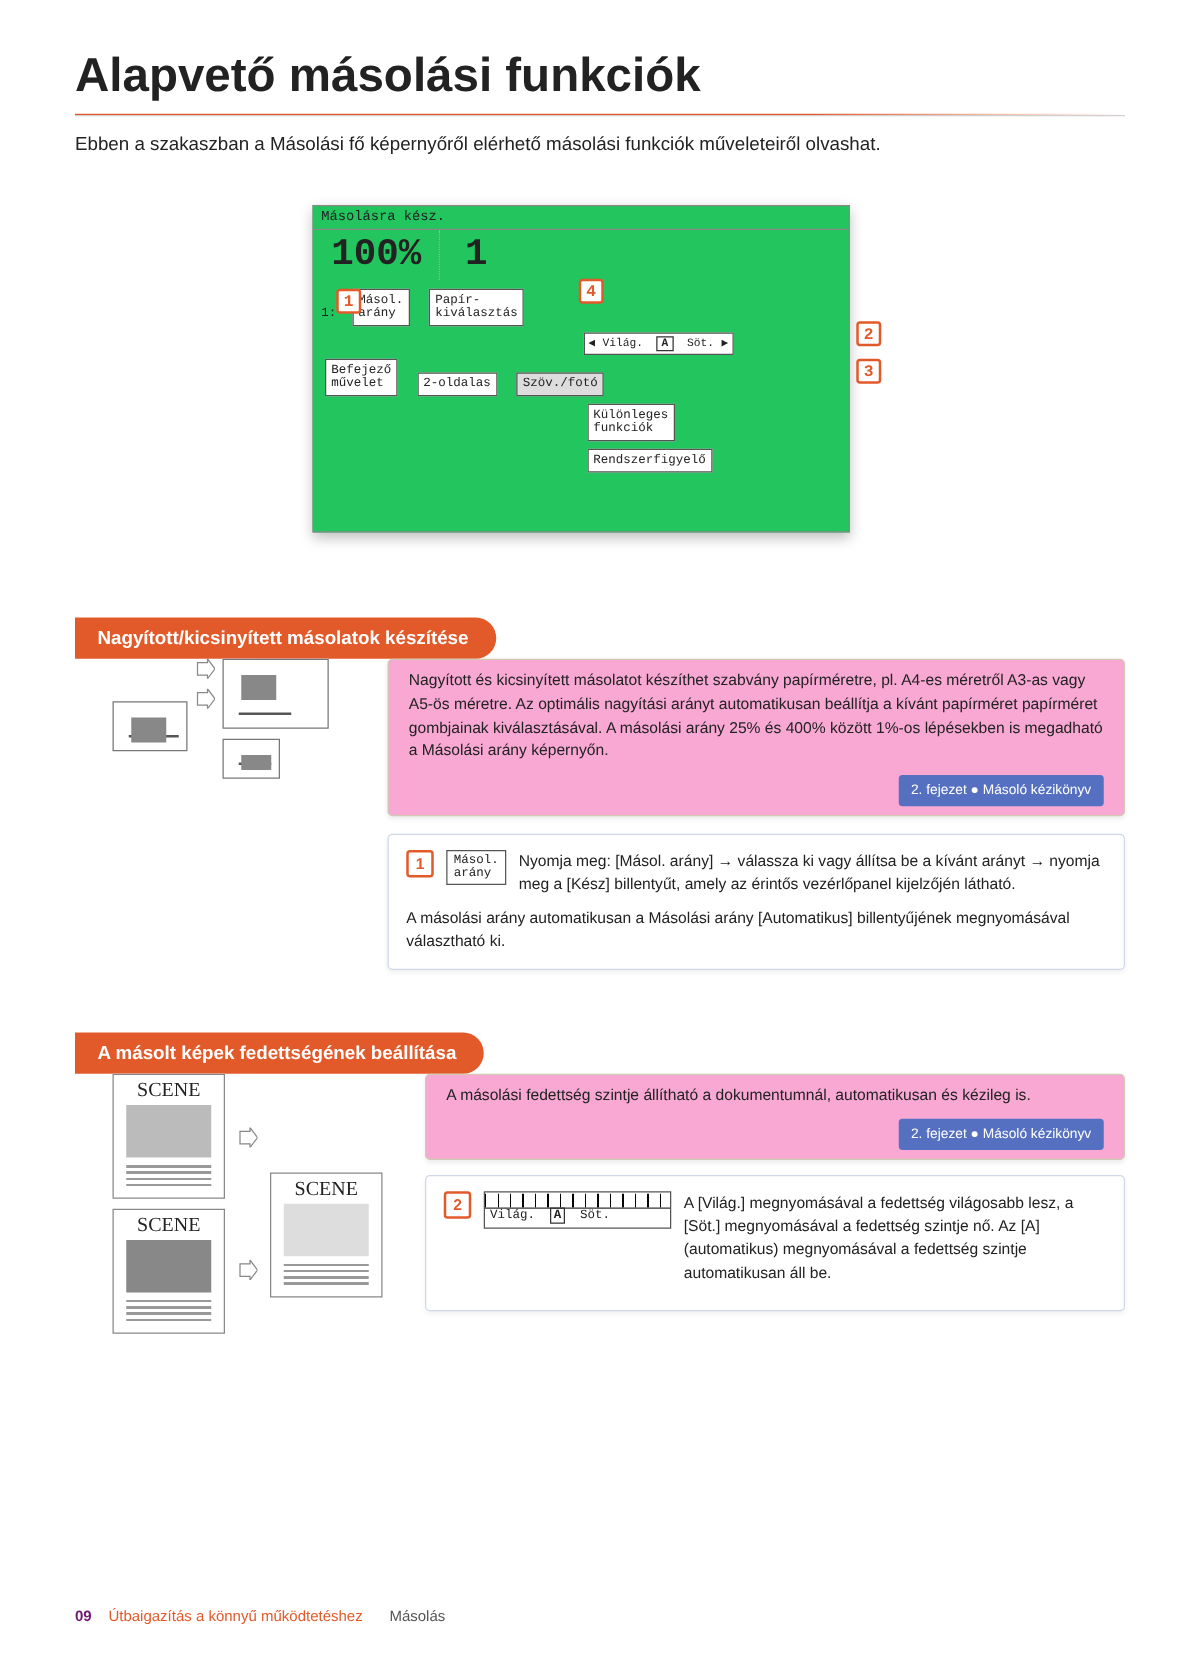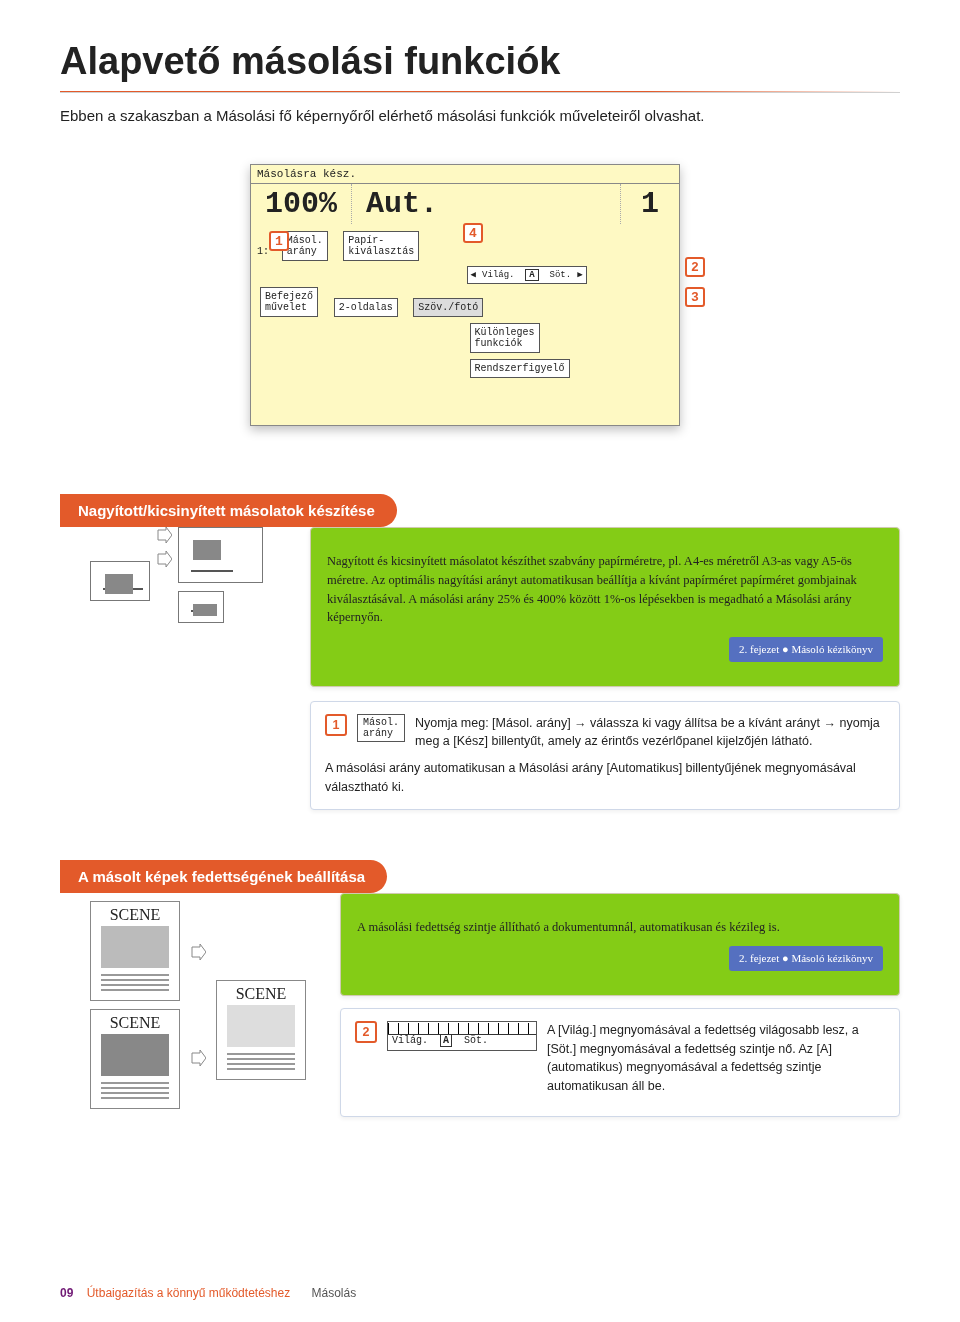--- a/index.html
+++ b/index.html
@@ -47,21 +47,21 @@
     box-shadow: 2px 2px 4px rgba(0,0,0,0.3);
   }
   .copy-btn::after{ content:""; position:absolute; left:50%; top:50%; transform:translate(-50%,-50%); width:10px; height:10px; background:#4a8c3a; border-radius:2px;}
   .hand {
     position:absolute; left:20px; top:100px; width:80px; height:90px;
   }
   .hand svg { width:100%; height:100%; }
 
   .screen {
     position:absolute; left:190px; top:0; width:430px; height:262px;
-    background:#fef9c3; border:1px solid #888;
+    background:#22c55e; border:1px solid #888;
     box-shadow:0 4px 10px rgba(0,0,0,0.25);
     font-family: "Courier New", monospace;
   }
   .scr-header{ font-size:11px; padding:3px 6px; border-bottom:1px solid #888;}
   .scr-row{ display:flex; align-items:center; }
   .scr-big{ font-size:30px; font-weight:bold; padding:0 14px; border-right:1px dotted #aaa; line-height:40px;}
   .scr-one{ font-size:30px; font-weight:bold; padding:0 20px;}
   .scr-btn{
     display:inline-block; border:1px solid #555; font-size:10px; padding:3px 4px;
     margin:3px; background:#fff; line-height:1.1;
@@ -101,25 +101,24 @@
     background:
       linear-gradient(#888,#888) left 8px top 6px/28px 20px no-repeat,
       linear-gradient(#555,#555) left 6px bottom 4px/42px 2px no-repeat;
   }
   .arrow-r{
     width:16px; height:16px; align-self:center;
   }
   .arrow-r svg{ width:100%; height:100%; }
 
   .desc-box{
-    flex:1; border:1px solid #d0cab0; background:#84cc16;
-    border-radius:4px; padding:24px 16px; font-size:12.5px; line-height:1.5;
+    flex:1; border:1px solid #d0cab0; background:#f9a8d4;
+    border-radius:4px; padding:7px 16px; font-size:12.5px; line-height:1.5;
     position:relative;
     box-shadow:0 2px 4px rgba(0,0,0,0.08);
-    font-family:Liberation Serif, serif;
   }
   .chapter-tag{
     float:right; background:#5570c0; color:#fff; font-size:11px;
     padding:4px 10px; border-radius:3px; margin-top:10px;
   }
 
   .step-box{
     margin-left:250px; margin-top:14px;
     border:1px solid #cfd8e8; background:#fff; border-radius:4px;
     padding:12px 14px; font-size:12.5px; line-height:1.5;
@@ -185,21 +184,20 @@
 <div class="title-underline"></div>
 <p class="intro">Ebben a szakaszban a Másolási fő képernyőről elérhető másolási funkciók műveleteiről olvashat.</p>
 
 
 <div class="figure1">
 
   <div class="screen">
     <div class="scr-header">Másolásra kész.</div>
     <div class="scr-row">
       <div class="scr-big">100%</div>
-      <div class="scr-big" style="flex:1">Aut.</div>
       <div class="scr-one">1</div>
     </div>
     <div class="scr-grid">
       <span style="font-size:10px;">1:</span>
       <span class="scr-btn" style="white-space:pre;">Másol.
 arány</span>
       <span class="scr-btn" style="white-space:pre;">Papír-
 kiválasztás</span>
       <br>
       <span style="display:inline-block;width:200px;"></span>

